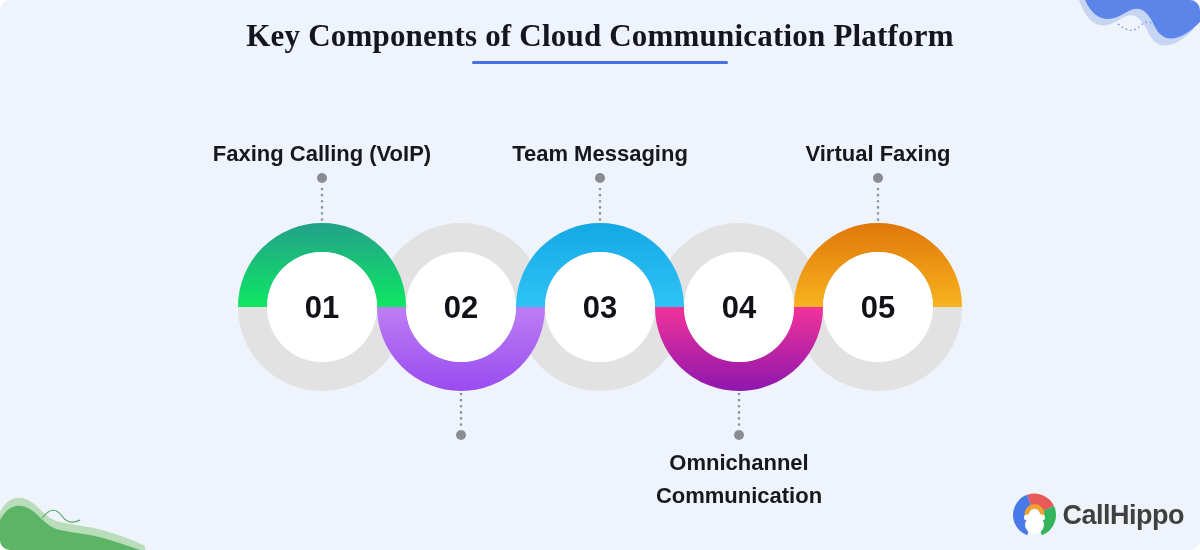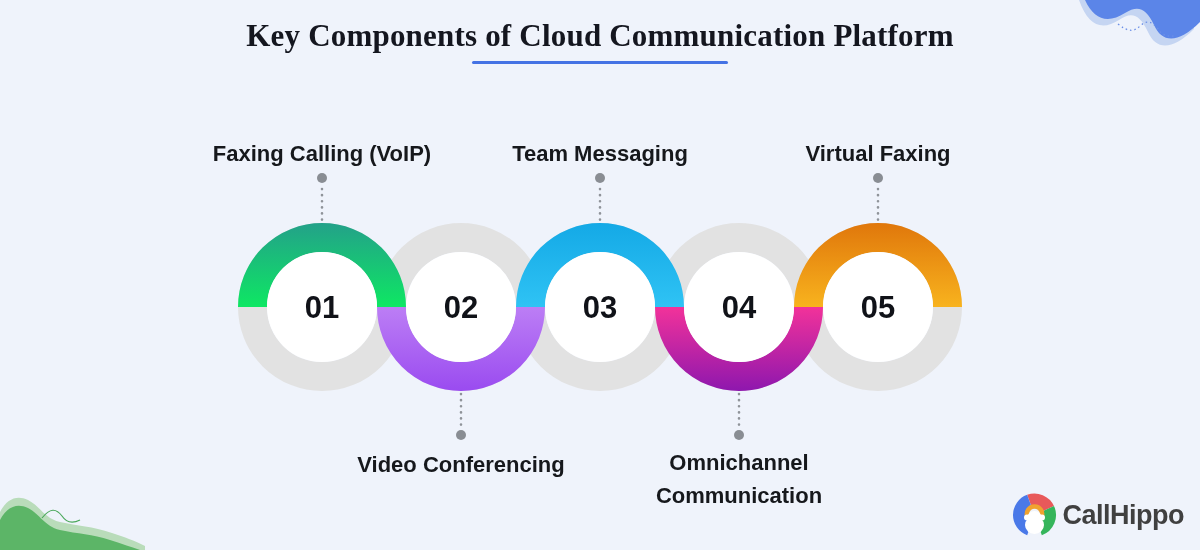--- a/index.html
+++ b/index.html
@@ -2,20 +2,21 @@
 <html><head>
 <meta charset="utf-8">
 <style>
   html,body{margin:0;padding:0;}
   .canvas{
     position:relative;
     width:1200px;height:550px;
     background:#eff3fb;
     overflow:hidden;
     font-family:"Liberation Sans",sans-serif;
+    border-radius:10px;
   }
   .title{
     position:absolute;top:18px;left:0;width:1200px;
     text-align:center;
     font-family:"Liberation Serif","DejaVu Serif",serif;
     font-weight:700;font-size:31px;color:#14161f;
     letter-spacing:0.2px;margin:0;
   }
   .title-underline{
     position:absolute;top:61px;left:472px;width:256px;height:3px;
@@ -134,21 +135,20 @@
     <g text-anchor="middle">
       <text class="num" x="322" y="318">01</text>
       <text class="num" x="461" y="318">02</text>
       <text class="num" x="600" y="318">03</text>
       <text class="num" x="739" y="318">04</text>
       <text class="num" x="878" y="318">05</text>
     </g>
   </svg>
 
   <div class="comp-label label-1">Faxing Calling (VoIP)</div>
-  <div class="comp-label label-2">Video Conferencing</div>
   <div class="comp-label label-3">Team Messaging</div>
   <div class="comp-label label-4">Omnichannel
 Communication</div>
   <div class="comp-label label-5">Virtual Faxing</div>
 
   <div class="logo">
     <svg width="45" height="46" viewBox="-22.5 -23 45 46">
       <g fill="none" stroke-width="13">
         <path d="M -5.13,-14.1 A 15 15 0 0 1 13.6,-6.34" stroke="#e8595a"></path>
         <path d="M 13.6,-6.34 A 15 15 0 0 1 5.13,14.1" stroke="#35b55b"></path>

